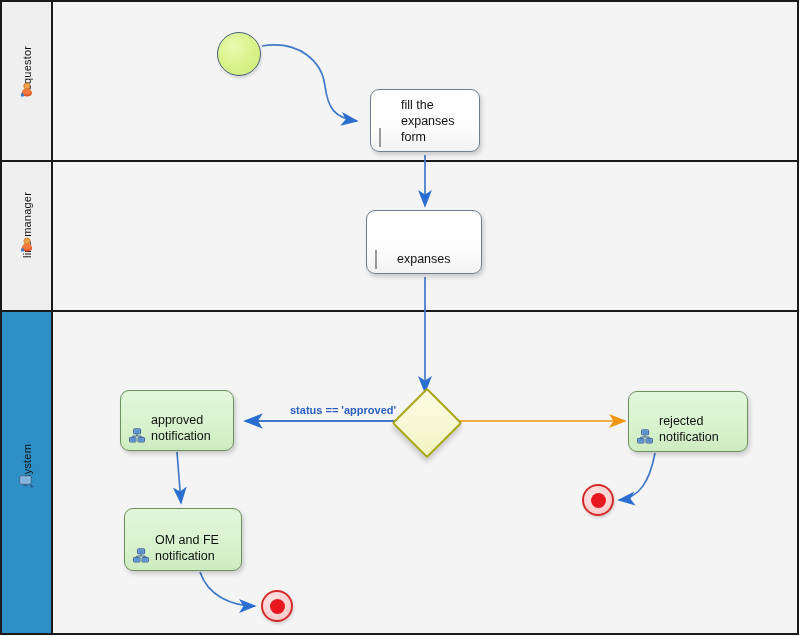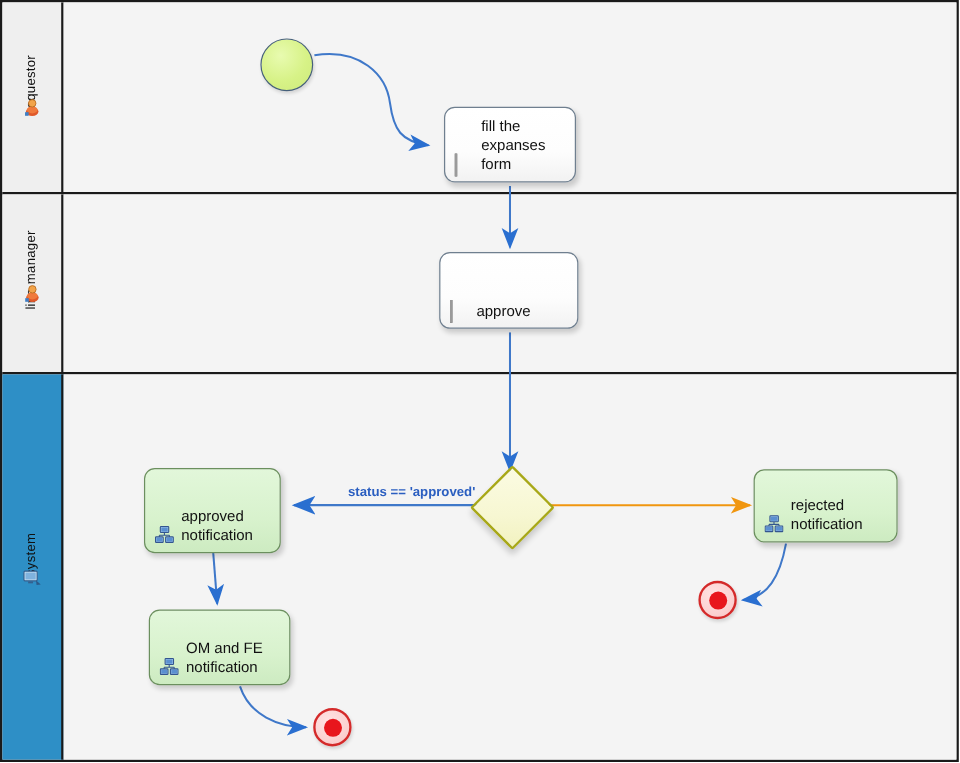--- a/index.html
+++ b/index.html
@@ -276,30 +276,30 @@
       <span class="ti-manual"></span>
     </span>
     <span class="task-label">fill the
 expanses form</span>
   </div>
 
   <div class="node task" style="left:366px; top:210px; width:116px; height:64px;">
     <span class="ti">
       <span class="ti-manual"></span>
     </span>
-    <span class="task-label">approve</span>
+    <span class="task-label">expanses</span>
   </div>
 
   <div class="node" style="left:402px; top:398px; width:46px; height:46px;">
     <div class="gateway"></div>
   </div>
 
   <div class="flow-label" style="left:256px; top:404px;">status == 'approved'</div>
 
-  <div class="node task green" style="left:120px; top:390px; width:114px; height:71px;">
+  <div class="node task green" style="left:120px; top:390px; width:114px; height:61px;">
     <span class="ti">
       <svg viewBox="0 0 16 16" width="16" height="16">
         <rect x="4.6" y="0.8" width="7" height="5" rx="0.6" fill="#9cc4e8" stroke="#33558f" stroke-width="0.9"></rect>
         <rect x="5.5" y="1.6" width="5.2" height="3.4" fill="#5a8fd0"></rect>
         <rect x="0.6" y="9.4" width="6.4" height="4.6" rx="0.6" fill="#9cc4e8" stroke="#33558f" stroke-width="0.9"></rect>
         <rect x="1.4" y="10.1" width="4.8" height="3.1" fill="#5a8fd0"></rect>
         <rect x="9" y="9.4" width="6.4" height="4.6" rx="0.6" fill="#9cc4e8" stroke="#33558f" stroke-width="0.9"></rect>
         <rect x="9.8" y="10.1" width="4.8" height="3.1" fill="#5a8fd0"></rect>
         <path d="M8 6 v2 M3.8 8 h8.4 M3.8 8 v1.4 M12.2 8 v1.4" stroke="#33558f" stroke-width="0.9" fill="none"></path>
       </svg>

